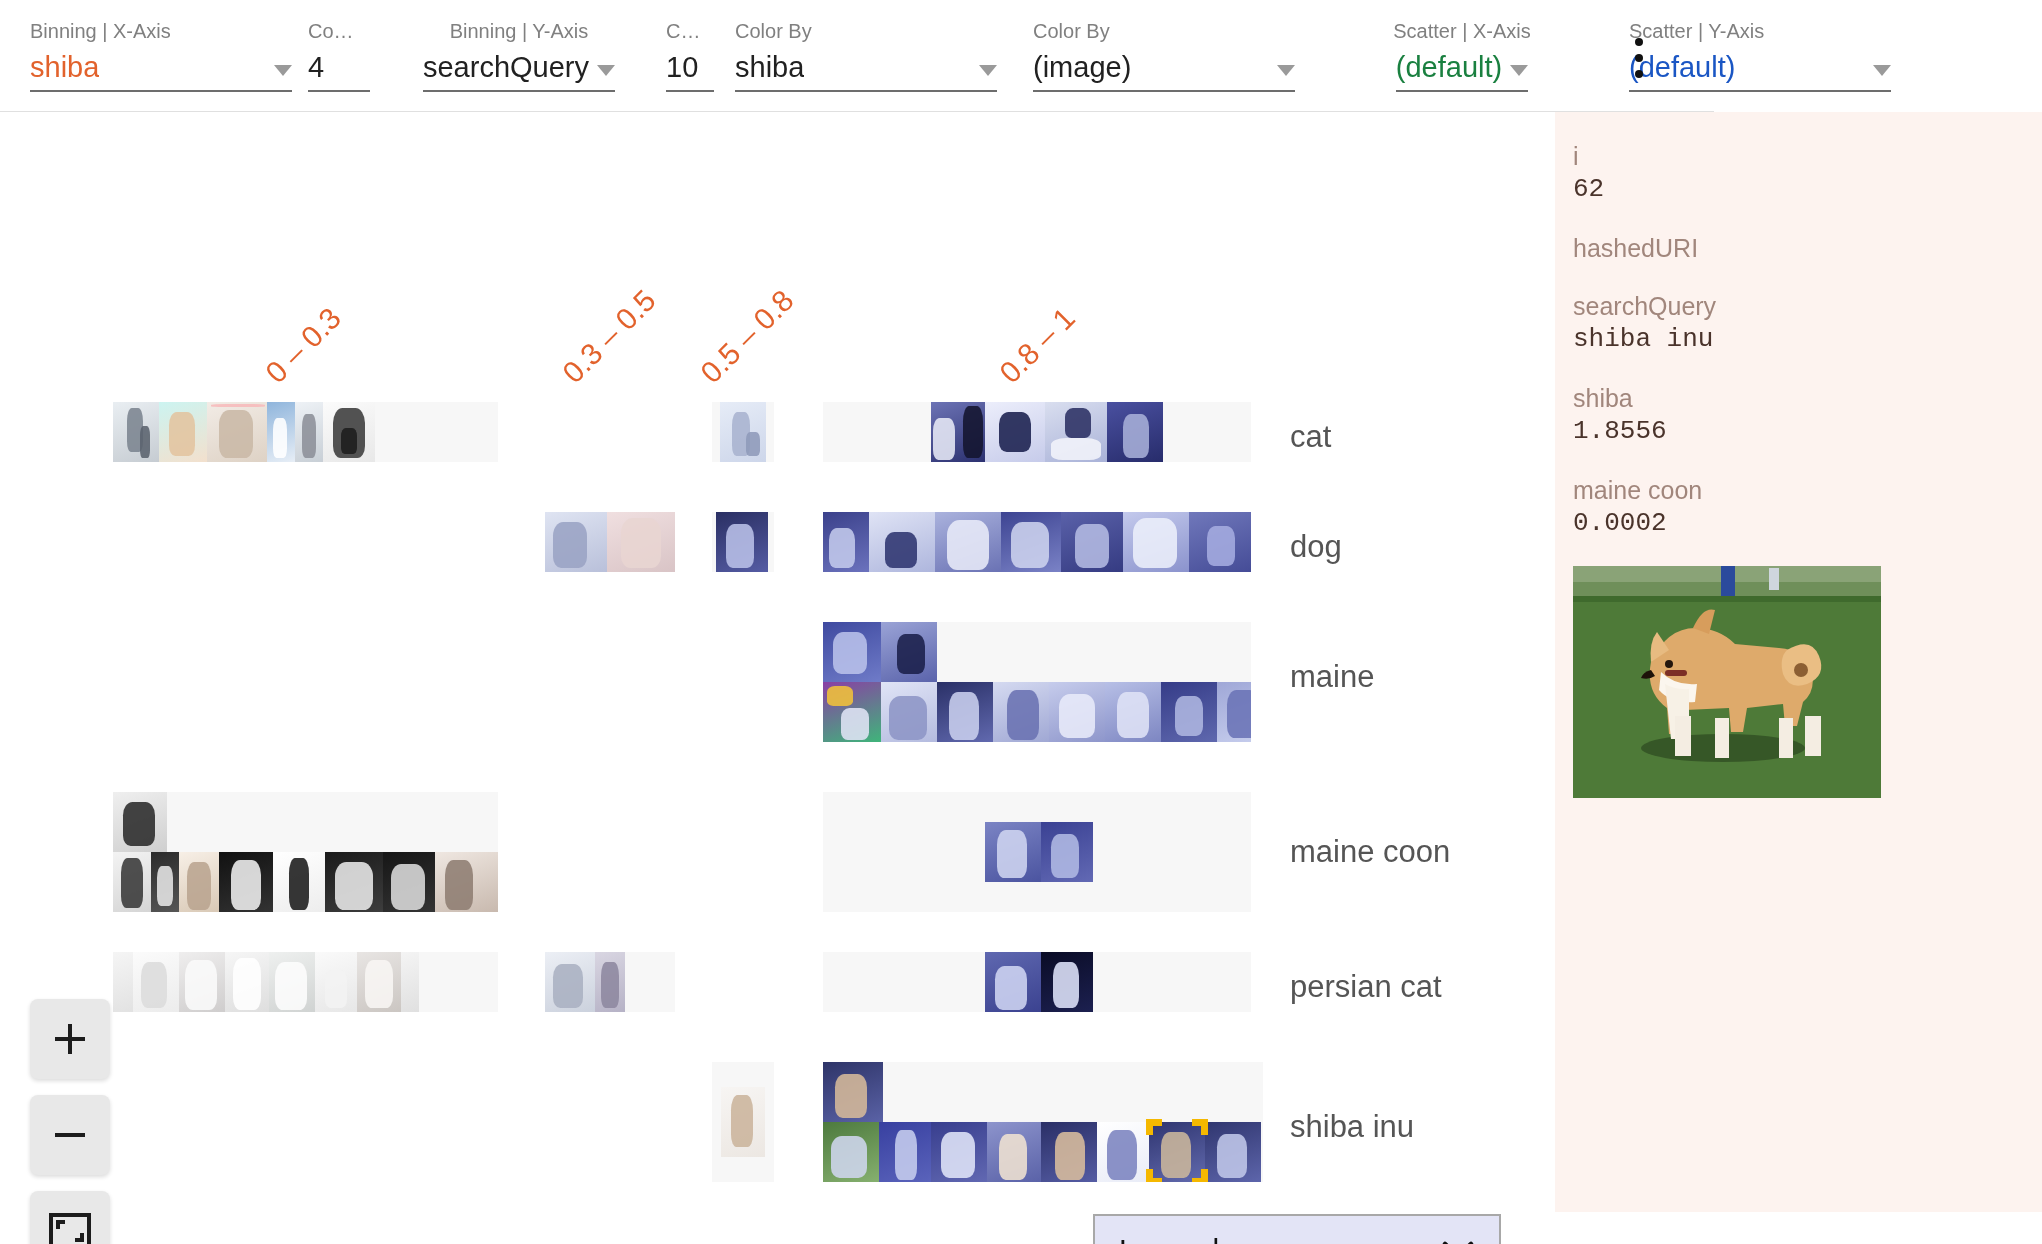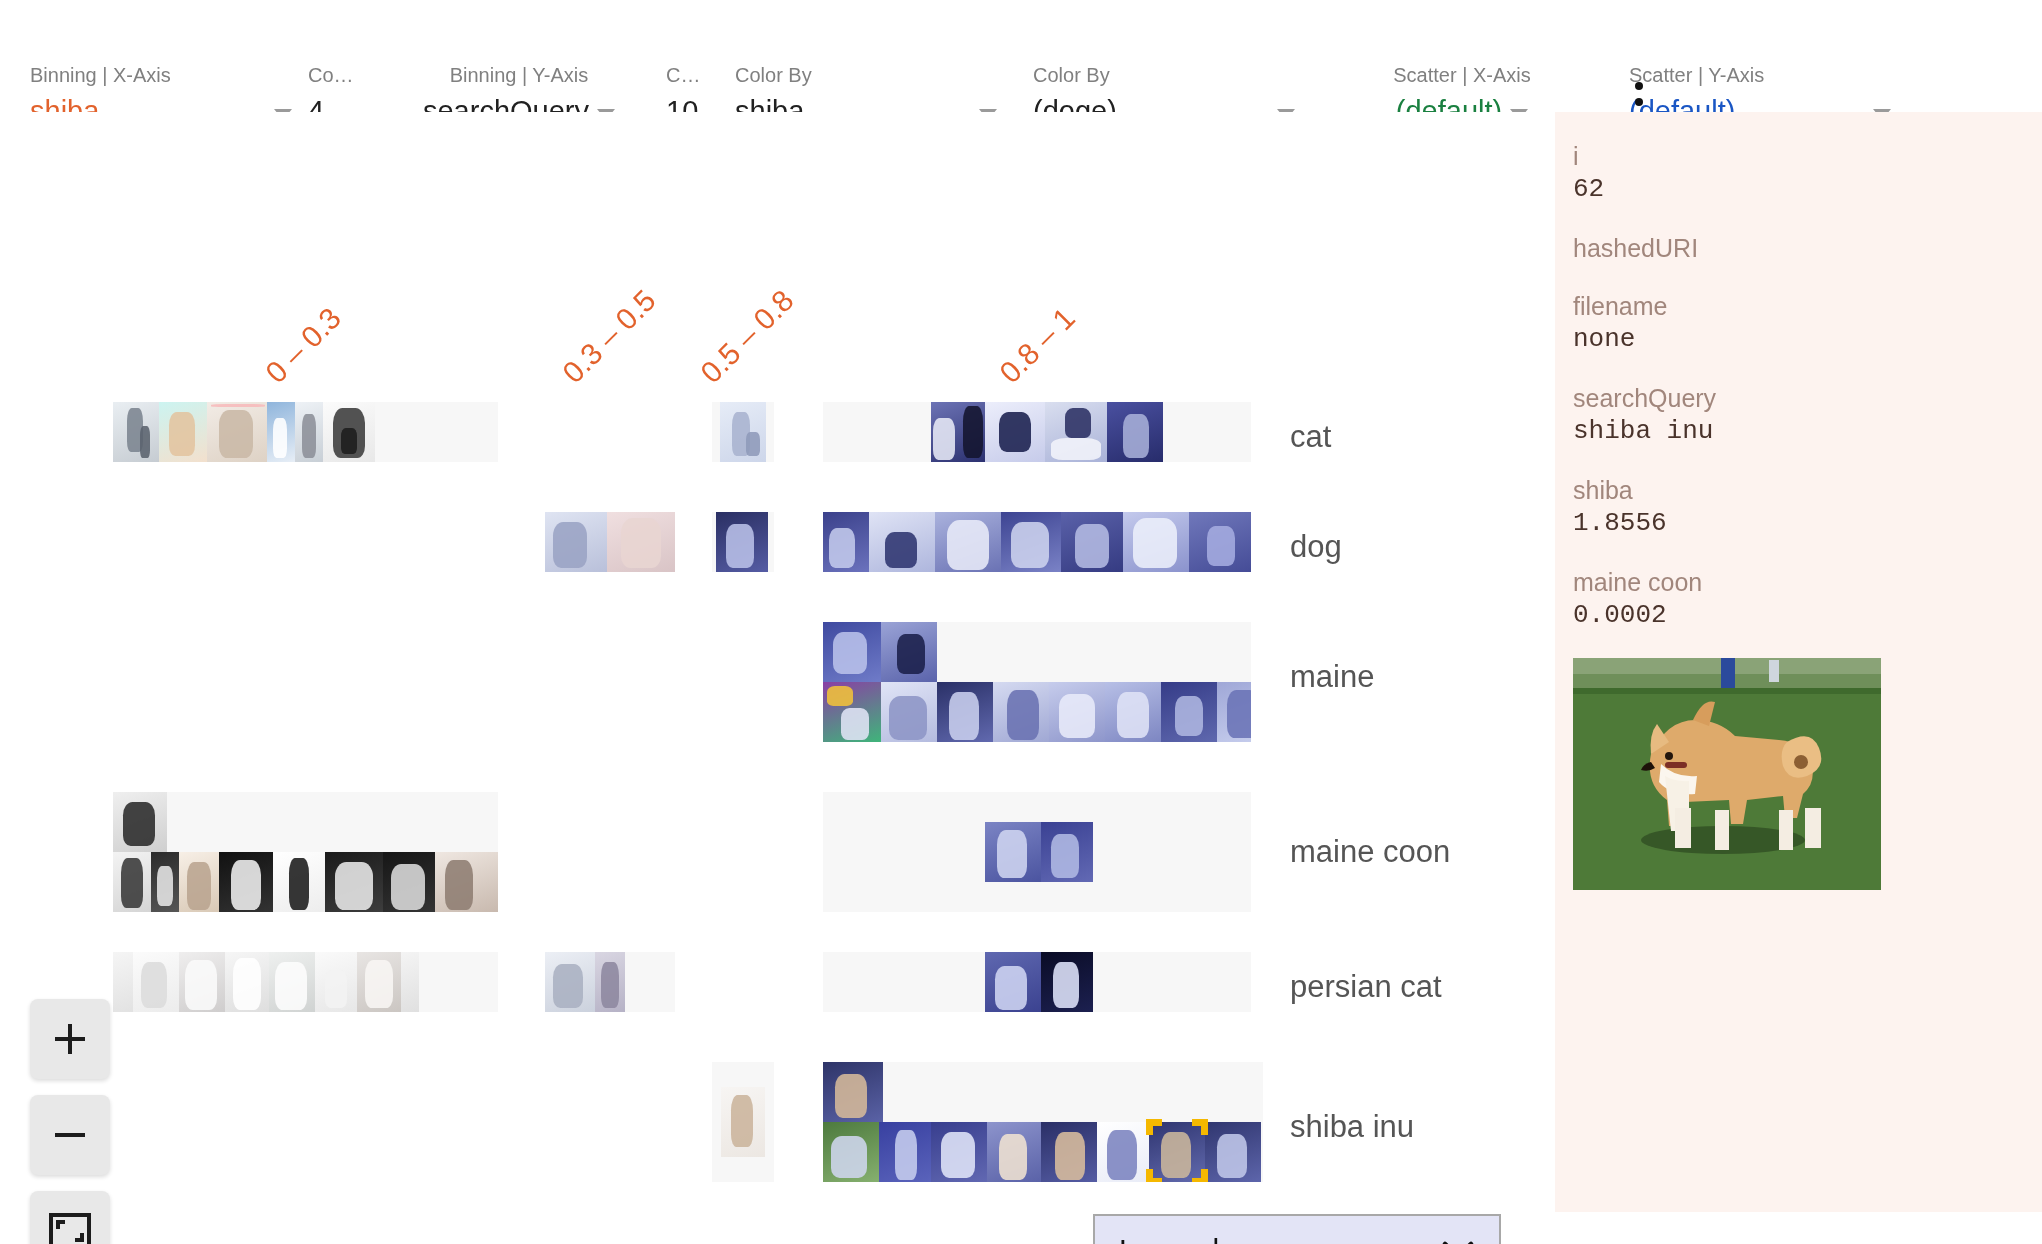--- a/index.html
+++ b/index.html
@@ -8,21 +8,20 @@
     background: #ffffff;
     font-family: "Liberation Sans", sans-serif;
     overflow: hidden;
   }
 
   
   #toolbar {
     position: absolute; left: 0; top: 0; width: 1714px; height: 112px;
     background: #ffffff;
     border-bottom: 1px solid #e0e0e0;
-    margin-top: 44px;
   }
   .field {
     position: absolute; top: 18px;
     display: flex; flex-direction: column; justify-content: flex-start;
   }
   .field-label {
     font-size: 20px; color: #808080; line-height: 26px;
     white-space: nowrap; overflow: hidden; text-overflow: clip;
   }
   .field-row {
@@ -170,21 +169,21 @@
       <div class="field" style="left: 735px; width: 262px;">
         <div class="field-label">Color By</div>
         <div class="field-row">
           <div class="field-value ">shiba</div>
           <div class="caret"></div>
         </div>
       </div>
       <div class="field" style="left: 1033px; width: 262px;">
         <div class="field-label">Color By</div>
         <div class="field-row">
-          <div class="field-value ">(doge)</div>
+          <div class="field-value ">(image)</div>
           <div class="caret"></div>
         </div>
       </div>
       <div class="field" style="left: 1331px; width: 262px; align-items: center;">
         <div class="field-label">Scatter | X-Axis</div>
         <div class="field-row">
           <div class="field-value green">(default)</div>
           <div class="caret"></div>
         </div>
       </div>
@@ -494,24 +493,20 @@
 </div>
 
 <div id="info-panel">
   <div id="info-items">
       <div class="info-item">
         <div class="info-key">i</div>
         <div class="info-val">62</div>
       </div>
       <div class="info-item">
         <div class="info-key">hashedURI</div>
-      </div>
-      <div class="info-item">
-        <div class="info-key">filename</div>
-        <div class="info-val">none</div>
       </div>
       <div class="info-item">
         <div class="info-key">searchQuery</div>
         <div class="info-val">shiba inu</div>
       </div>
       <div class="info-item">
         <div class="info-key">shiba</div>
         <div class="info-val">1.8556</div>
       </div>
       <div class="info-item">

